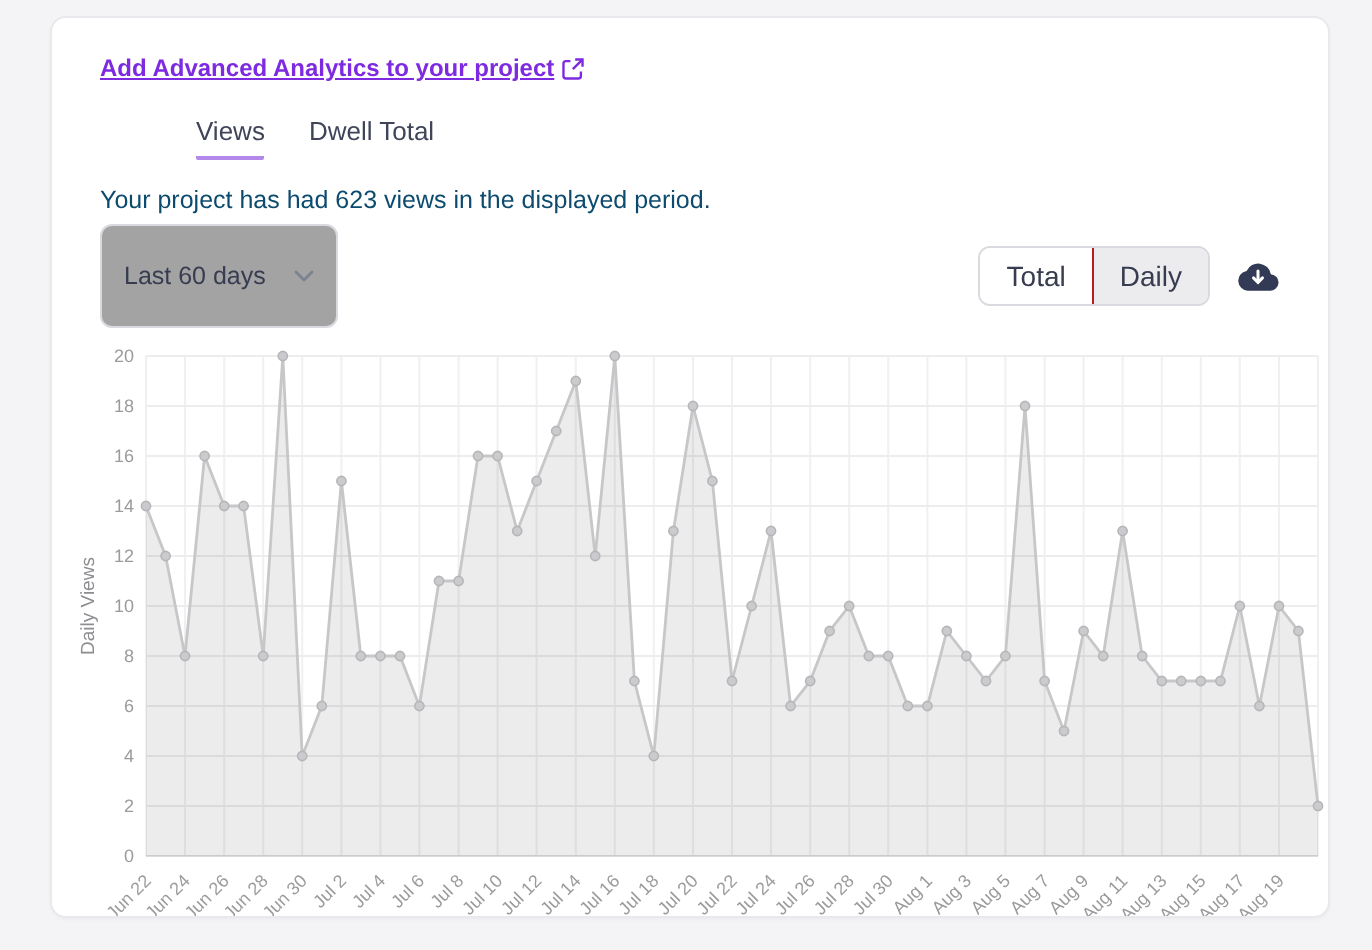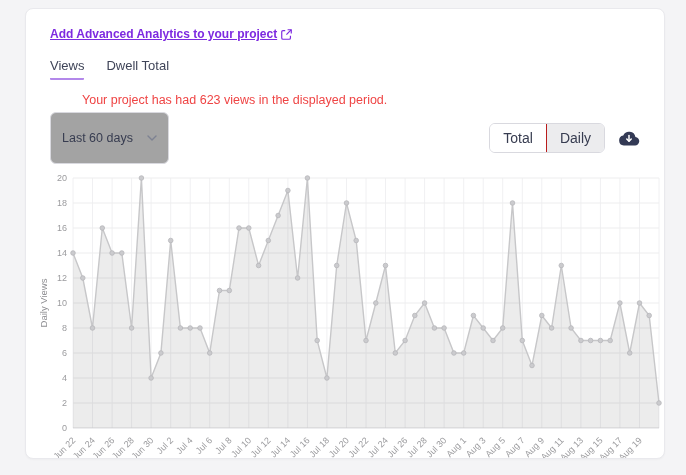--- a/index.html
+++ b/index.html
@@ -8,22 +8,22 @@
     position:absolute; left:25px; top:8px; width:640px; height:451px;
     background:#ffffff; border:1px solid #e9e9ed; border-radius:8px;
     box-shadow:0 1px 2px rgba(0,0,0,0.03);
     padding:18px 24px 10px 24px; overflow:hidden;
   }
   .header-row { display:flex; justify-content:space-between; align-items:flex-start; }
   .card-title { font-size:12px; letter-spacing:0.8px; color:#6b7187; font-weight:400; }
   .analytics-link { font-size:12px; font-weight:700; color:#7d2ae0; text-decoration:underline; display:inline-flex; align-items:center; gap:4px; cursor:pointer; }
   .tabs { display:flex; gap:22px; margin-top:17px; }
   .tab { font-size:13px; color:#3f4458; padding-bottom:5px; cursor:pointer; border-bottom:2.5px solid transparent; border-radius:1px; }
-  .tab.active { border-bottom-color:#b388ea; }
-  .summary { margin-top:13px; font-size:12.5px; color:#ef4444;margin-left:32px; }
+  .tab.active { border-bottom-color:#b388ea;margin-left:48px; }
+  .summary { margin-top:13px; font-size:12.5px; color:#0c4a6e; }
   .tp-label { margin-top:14px; font-size:12px; color:#373c50; }
   .controls-row { margin-top:5px; display:flex; justify-content:space-between; align-items:center; }
   .dropdown {
     display:inline-flex; align-items:center; gap:14px; background:#a3a3a3;
     border:1px solid #d9d9df; border-radius:6px; padding:18px 11px;
     font-size:12.5px; color:#373c50; cursor:pointer;
   }
   .right-controls { display:flex; align-items:center; gap:13px; }
   .segmented { display:flex; border:1px solid #d9d9df; border-radius:6px; overflow:hidden; }
   .seg-btn { font-size:14px; color:#373c50; padding:6px 13px; background:#fff; border:none; cursor:pointer; font-family:Liberation Sans, sans-serif; }

